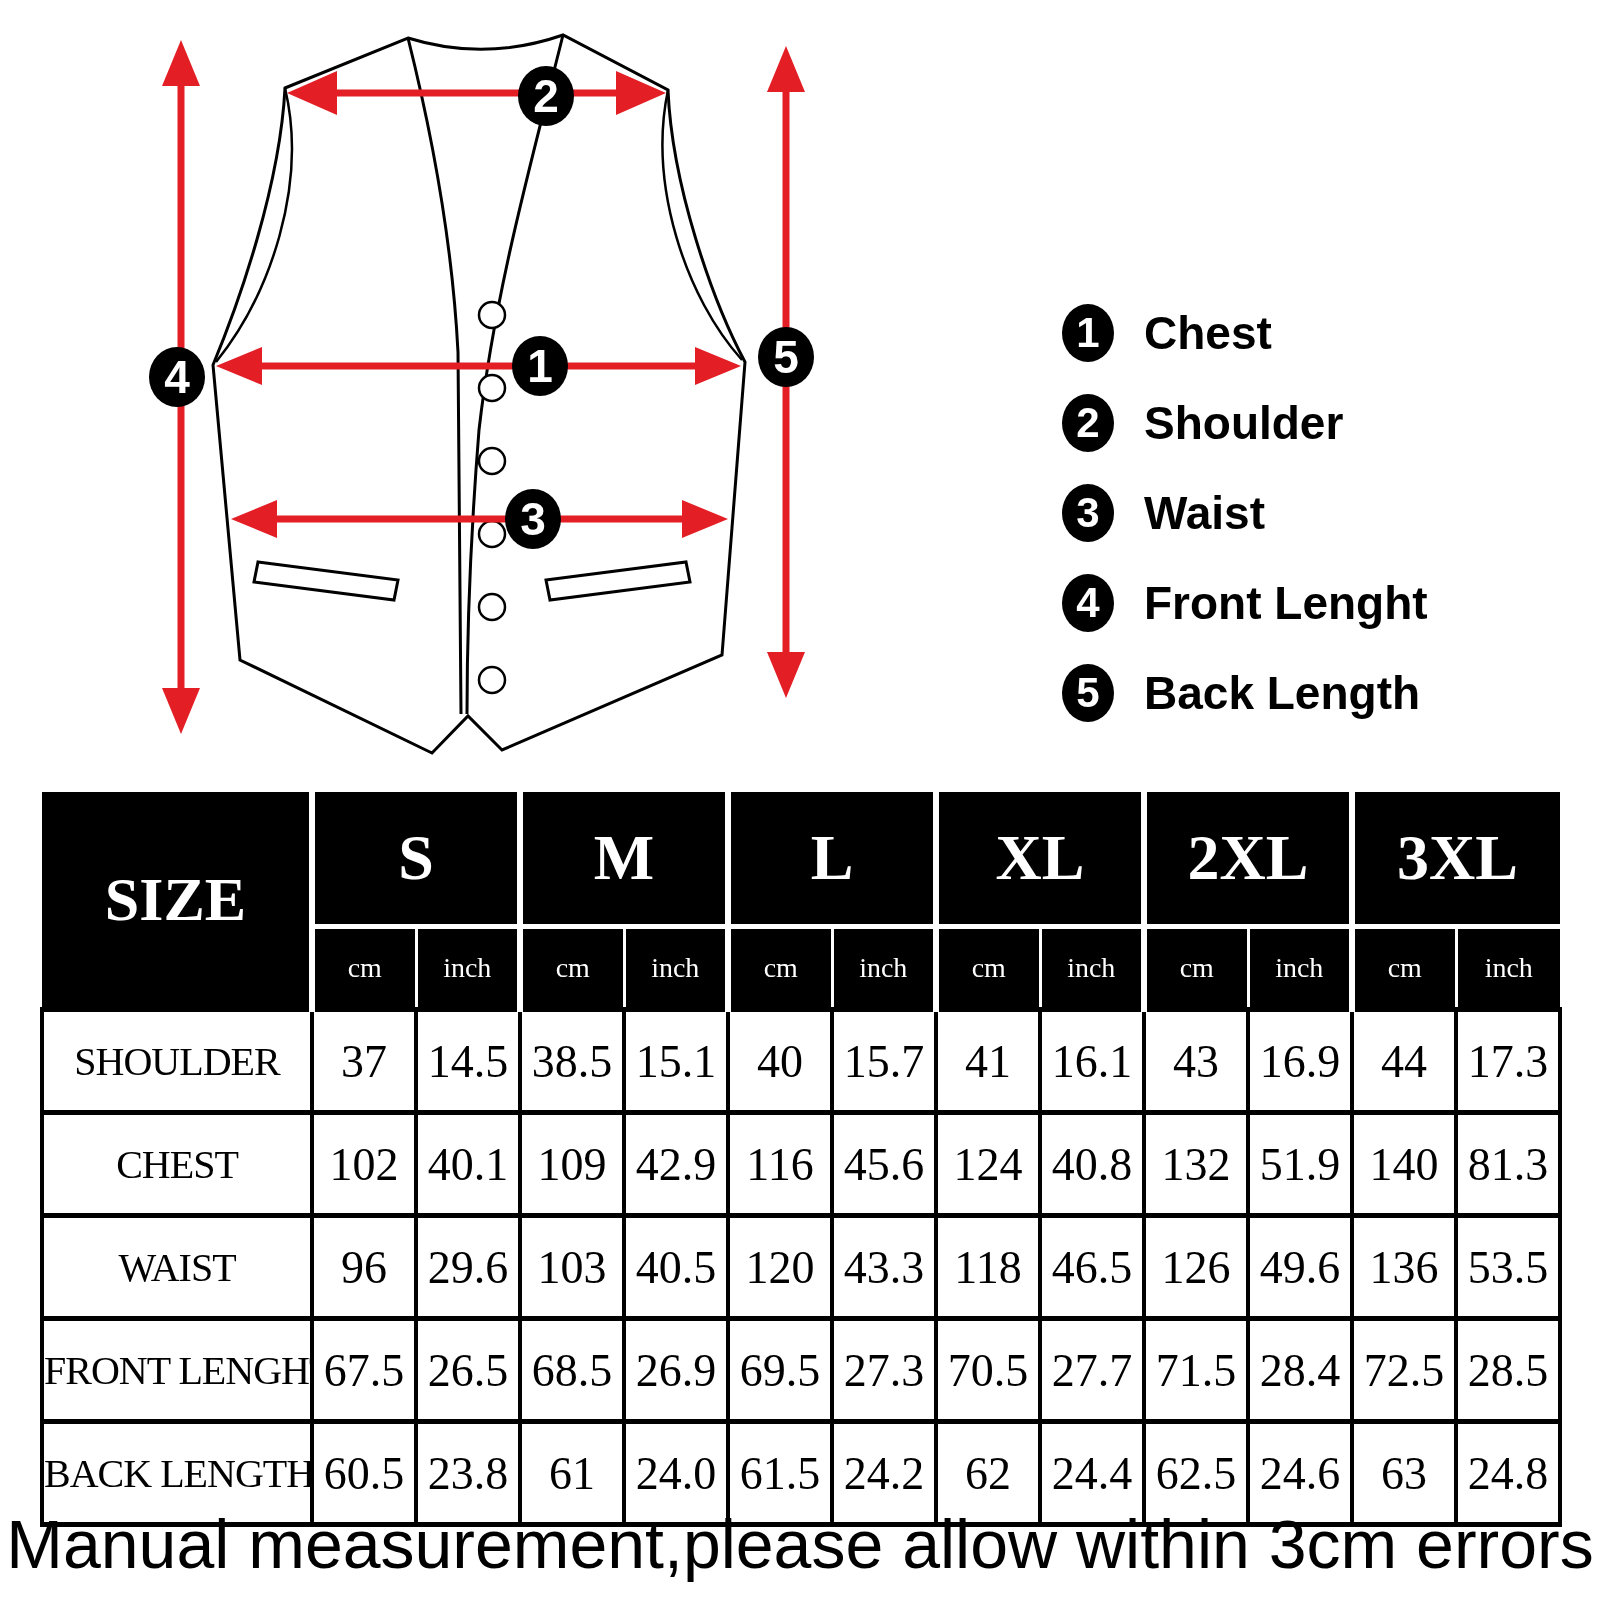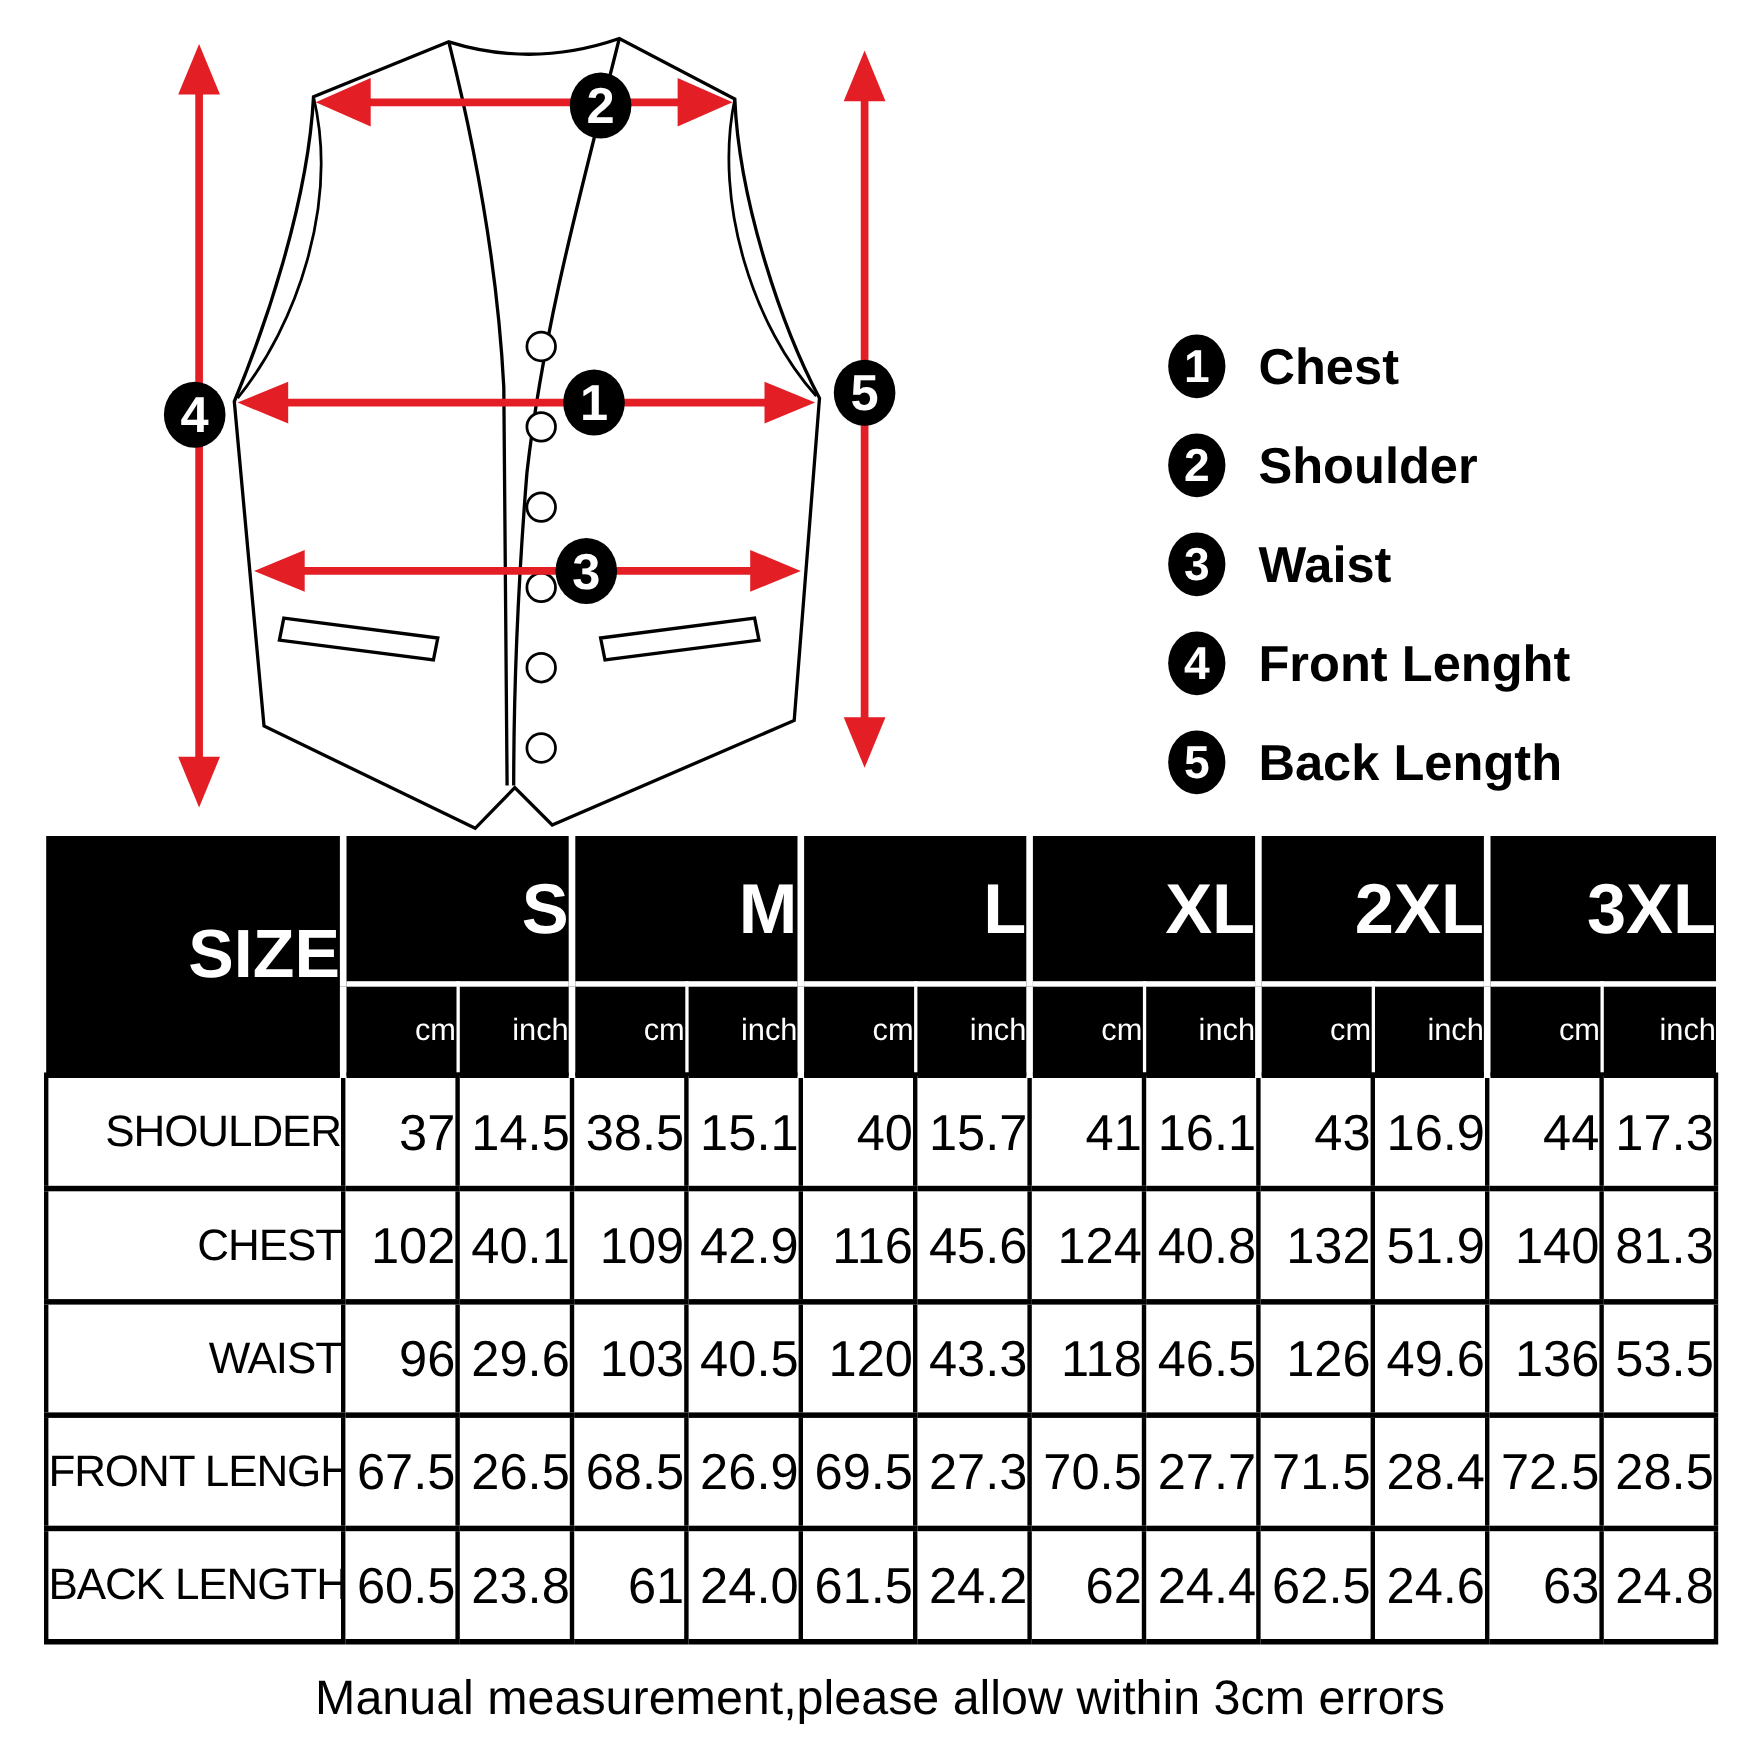--- a/index.html
+++ b/index.html
@@ -22,24 +22,25 @@
     width: 52px; height: 58px; flex: 0 0 52px;
     background: #000; color: #fff;
     border-radius: 50%;
     display: inline-flex; align-items: center; justify-content: center;
     font-size: 42px; font-weight: bold;
   }
   .legend-label { margin-left: 30px; font-size: 46px; font-weight: bold; white-space: nowrap; }
 
   
   .size-table {
-    position: absolute; left: 40px; top: 760px;
+    position: absolute; left: 40px; top: 792px;
     width: 1520px;
     border-collapse: collapse; table-layout: fixed;
-    text-align: right;
+    text-align: center;
+    font-family: Liberation Serif, serif;
   }
   .size-table col.c-label { width: 270px; }
   .size-table col.c-val { width: 104px; }
 
   .size-table thead th { background: #000; color: #fff; border: 0; padding: 0; font-weight: normal; }
   .size-table .size-row th { height: 132px; font-size: 64px; font-weight: bold; }
   .size-table th.corner { font-size: 62px; font-weight: bold; }
   .size-table .unit-row th { height: 78px; font-size: 28px; }
   .size-table th.group-start { border-left: 6px solid #fff; }
   .size-table .size-row th.group { border-bottom: 5px solid #fff; }
@@ -49,21 +50,21 @@
     background: #fff; color: #000;
     border: solid #000; border-width: 5px 4px;
     height: 98px; font-size: 46px; padding: 0;
     overflow: hidden; white-space: nowrap;
   }
   .size-table tbody td.row-label { font-size: 40px; letter-spacing: -1px; }
 
   
   .caption {
     position: absolute; left: 0; top: 1506px; width: 1600px;
-    text-align: center; font-size: 44px; line-height: 76px; color: #000;
+    text-align: center; font-size: 68px; line-height: 76px; color: #000;
   }
 </style>
 </head>
 <body>
 
 <div class="page">
 
   <svg class="vest-svg" width="1000" height="770" viewBox="0 0 1000 770">
 
     <path d="M285,88 L408,38 Q485,62 563,35 L668,90

